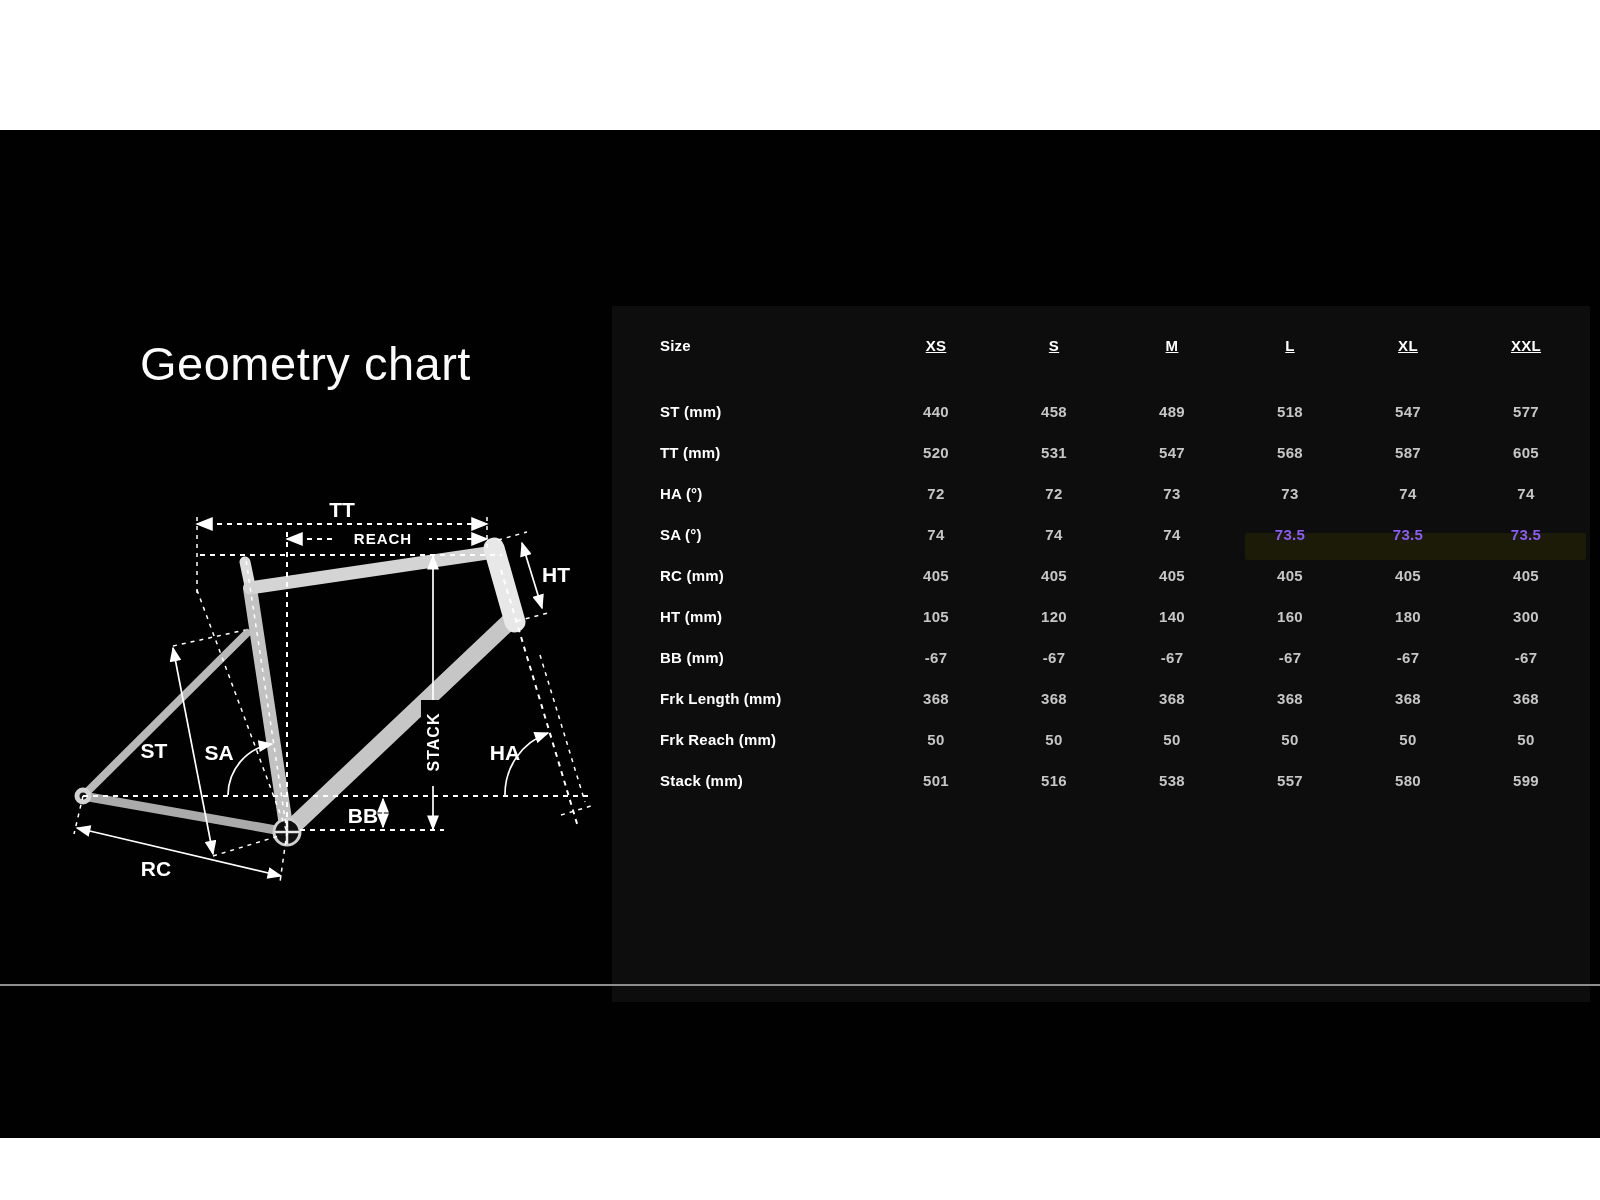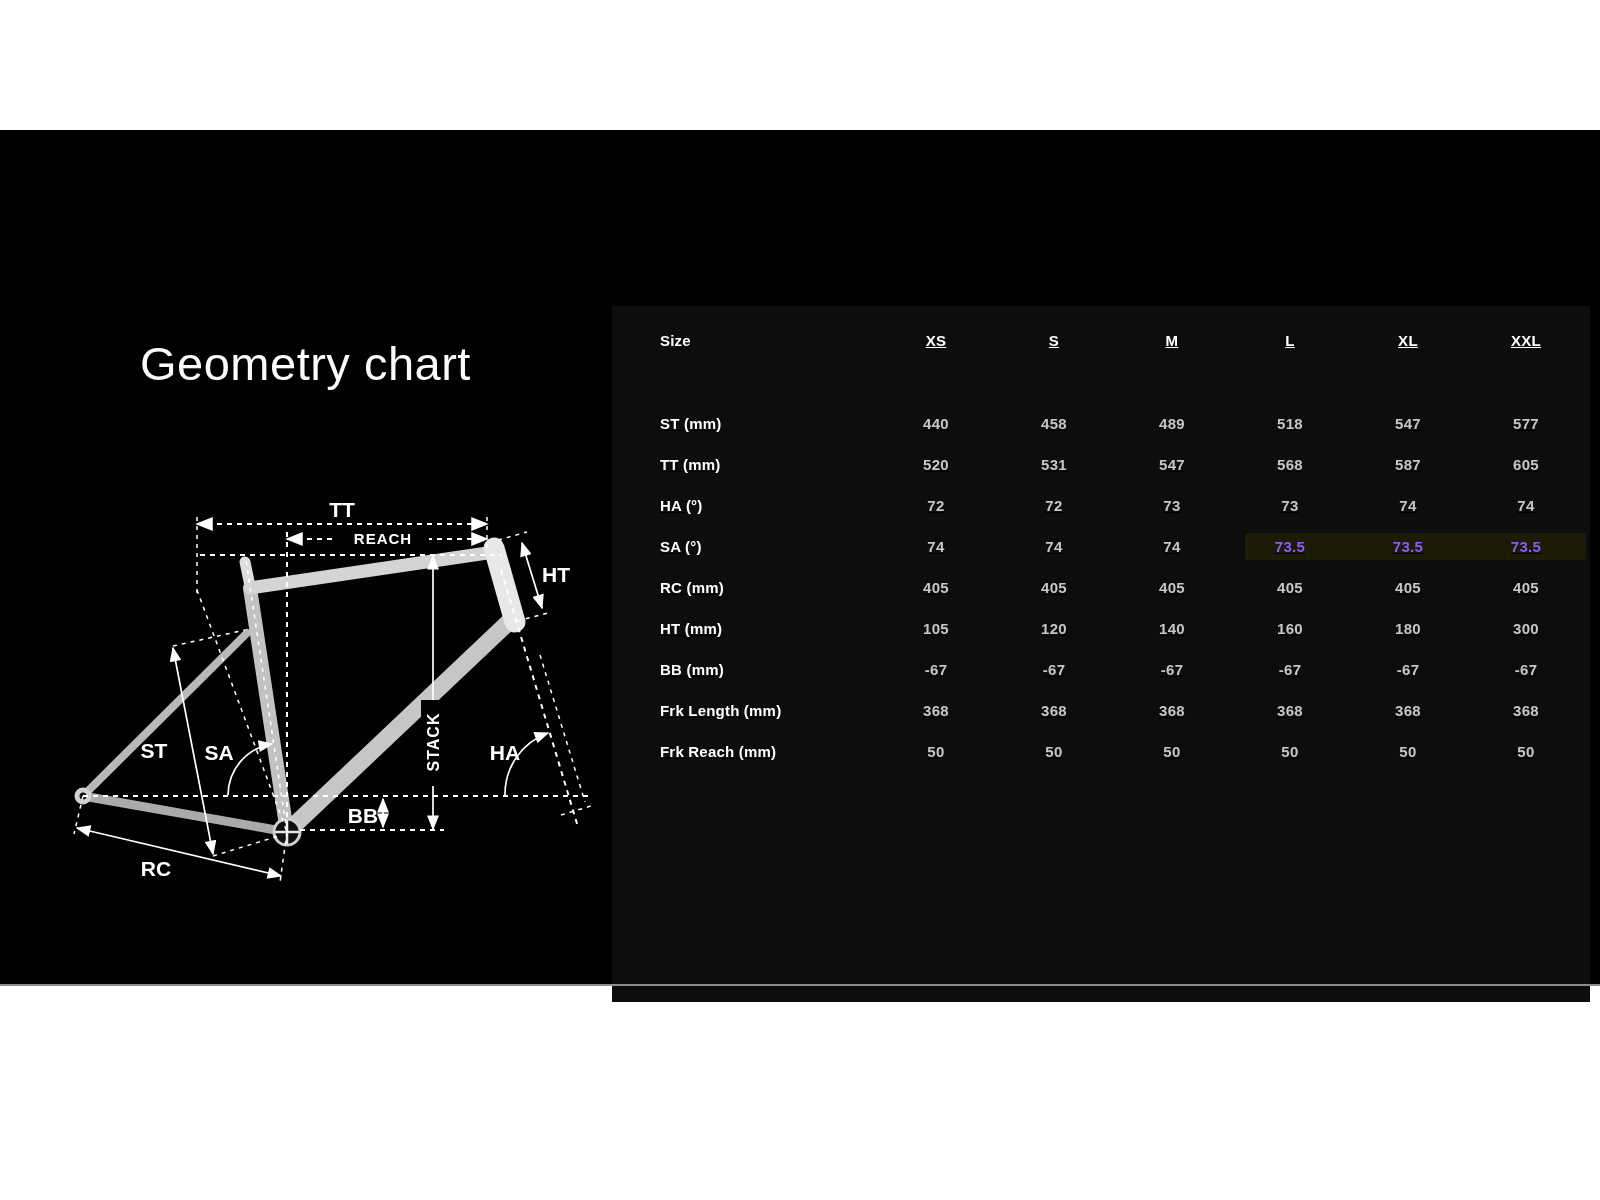--- a/index.html
+++ b/index.html
@@ -1,27 +1,27 @@
 <!DOCTYPE html>
 <html><head>
 <meta charset="utf-8">
 <style>
   html,body{margin:0;padding:0;background:#ffffff;}
   body{width:1600px;height:1200px;overflow:hidden;font-family:"Liberation Sans",sans-serif;}
   .page{position:relative;width:1600px;height:1200px;background:#ffffff;}
-  .slide{position:absolute;left:0;top:130px;width:1600px;height:854px;background:#010101;}
+  .slide{position:absolute;left:0;top:130px;width:1600px;height:1008px;background:#010101;}
   .divider{position:absolute;left:0;top:984px;width:1600px;height:2px;background:#8d8d8d;}
   .title{position:absolute;left:140px;top:206px;font-size:47px;font-weight:400;color:#fbfbfb;letter-spacing:0.5px;white-space:nowrap;}
   .diagram{position:absolute;left:40px;top:360px;width:560px;height:440px;}
 
   
   .panel{position:absolute;left:612px;top:176px;width:978px;height:696px;background:#0d0d0d;box-sizing:border-box;padding-top:20px;}
-  .thead{display:flex;height:28px;align-items:center;}
+  .thead{display:flex;height:28px;align-items:flex-end;}
   .tbody{margin-top:49px;}
-  .trow{display:flex;height:41px;align-items:center;position:relative;text-decoration:underline;}
+  .trow{display:flex;height:41px;position:relative;}
   .tfoot{display:flex;height:41px;align-items:center;margin-top:60px;}
   .cl{box-sizing:border-box;flex:0 0 265px;width:265px;padding-left:48px;color:#ffffff;font-weight:700;font-size:15px;letter-spacing:0.2px;position:relative;z-index:1;}
   .cv{flex:0 0 118px;width:118px;text-align:center;font-size:15px;font-weight:700;color:#c6c6c6;position:relative;z-index:1;letter-spacing:0.3px;}
   .thead .cv,.tfoot .cv{color:#ffffff;text-decoration:underline;}
   .cv.hl{color:#8b5cf6;}
   .band{position:absolute;left:633px;right:4px;top:7px;bottom:7px;background:#1b1b07;z-index:0;border-radius:2px;}
 
   
   .dim{stroke:#ffffff;stroke-width:2;fill:none;stroke-dasharray:5 5;}
   .dimsolid{stroke:#ffffff;stroke-width:1.7;fill:none;}
@@ -194,18 +194,27 @@
           </div>
           <div class="trow">
             <div class="cl">Frk Reach (mm)</div>
             <div class="cv">50</div>
             <div class="cv">50</div>
             <div class="cv">50</div>
             <div class="cv">50</div>
             <div class="cv">50</div>
             <div class="cv">50</div>
           </div>
+          <div class="trow">
+            <div class="cl">Stack (mm)</div>
+            <div class="cv">501</div>
+            <div class="cv">516</div>
+            <div class="cv">538</div>
+            <div class="cv">557</div>
+            <div class="cv">580</div>
+            <div class="cv">599</div>
+          </div>
         </div>
     </div>
 
   </div>
   <div class="divider"></div>
 </div>
 
 </body></html>

